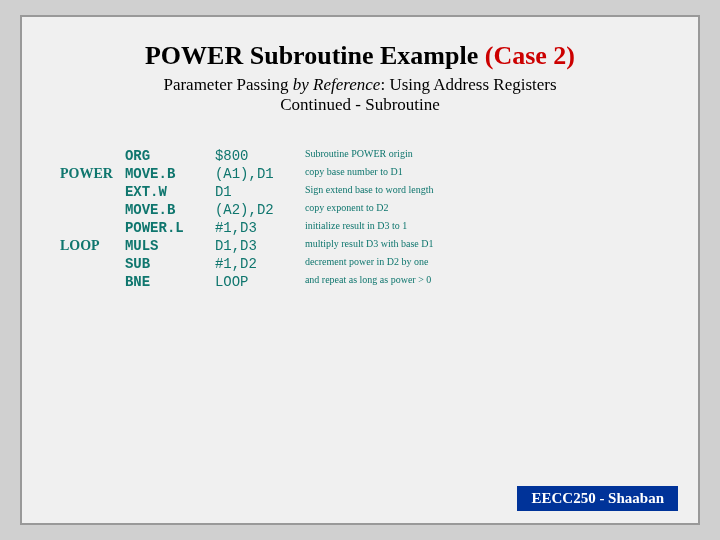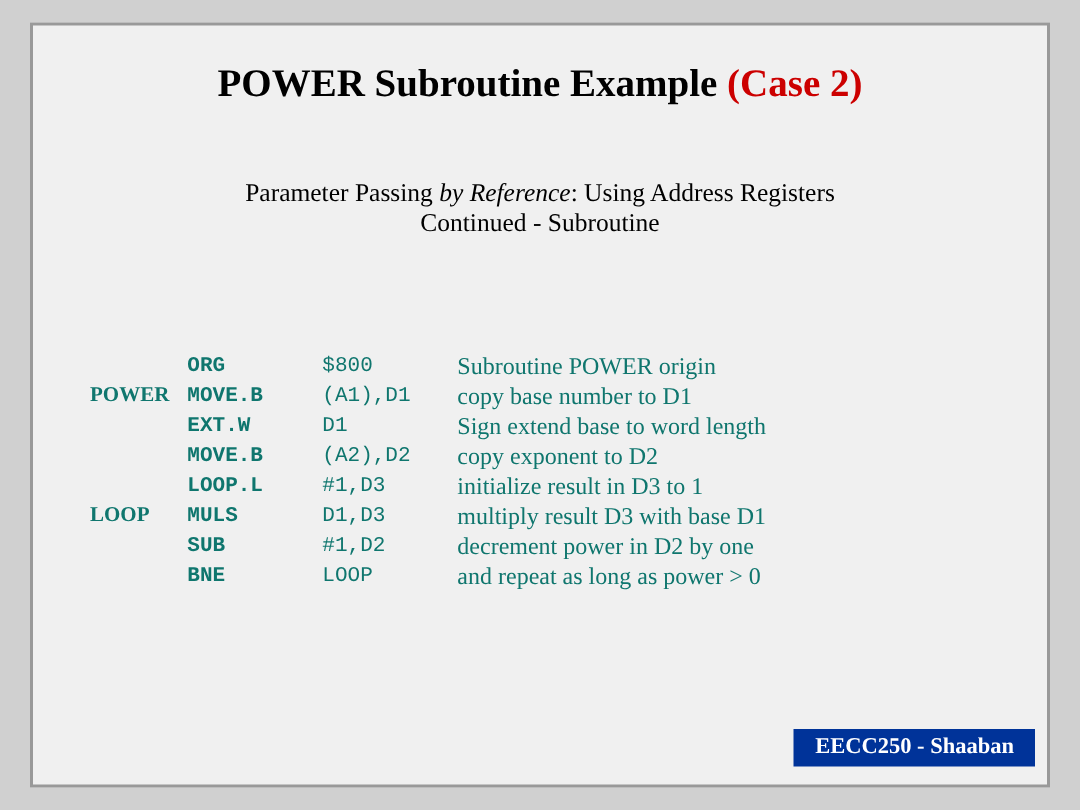--- a/index.html
+++ b/index.html
@@ -14,21 +14,20 @@
     }
     .slide {
       width: 680px;
       height: 510px;
       background: #f0f0f0;
       border: 2px solid #999;
       padding: 24px 32px 16px 32px;
       display: flex;
       flex-direction: column;
       position: relative;
-      gap: 44px;
     }
     .title {
       font-size: 26px;
       font-weight: bold;
       text-align: center;
       margin-bottom: 4px;
       color: #000;
     }
     .title .case {
       color: #cc0000;
@@ -63,26 +62,26 @@
       width: 90px;
       font-family: 'Courier New', Courier, monospace;
       font-weight: bold;
     }
     .col-operand {
       width: 90px;
       font-family: 'Courier New', Courier, monospace;
     }
     .col-comment {
       font-family: 'Times New Roman', Times, serif;
-      font-size: 16px;
+      font-size: 10px;
     }
     .footer-bar {
       position: absolute;
       bottom: 12px;
-      right: 8px;
+      right: 20px;
       background: #003399;
       color: #ffffff;
       padding: 4px 14px;
       font-size: 15px;
       font-weight: bold;
       font-family: 'Times New Roman', Times, serif;
     }
     .page-info {
       position: absolute;
       bottom: 14px;
@@ -129,21 +128,21 @@
           <td class="col-comment">Sign extend base to word length</td>
         </tr>
         <tr>
           <td class="col-label"></td>
           <td class="col-instr">MOVE.B</td>
           <td class="col-operand">(A2),D2</td>
           <td class="col-comment">copy exponent to D2</td>
         </tr>
         <tr>
           <td class="col-label"></td>
-          <td class="col-instr">LOOP.L</td>
+          <td class="col-instr">POWER.L</td>
           <td class="col-operand">#1,D3</td>
           <td class="col-comment">initialize result in D3 to 1</td>
         </tr>
         <tr>
           <td class="col-label">LOOP</td>
           <td class="col-instr">MULS</td>
           <td class="col-operand">D1,D3</td>
           <td class="col-comment">multiply result D3 with base D1</td>
         </tr>
         <tr>

